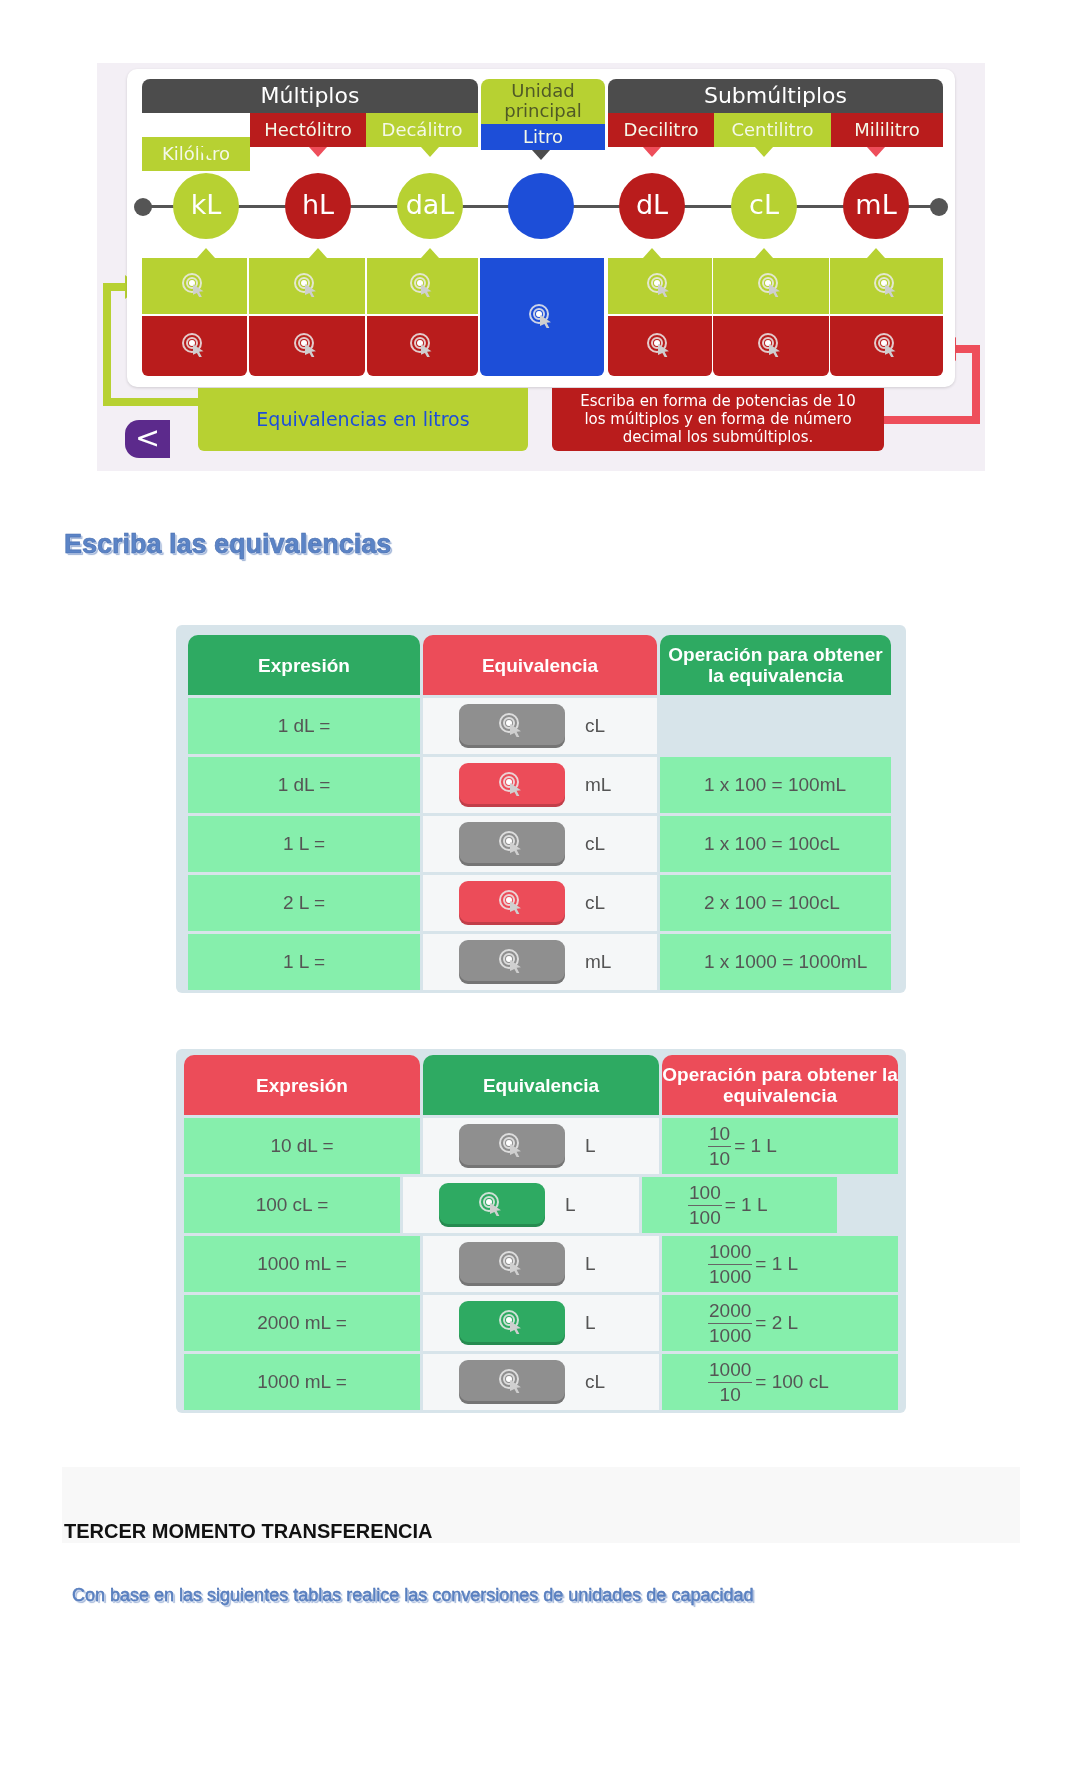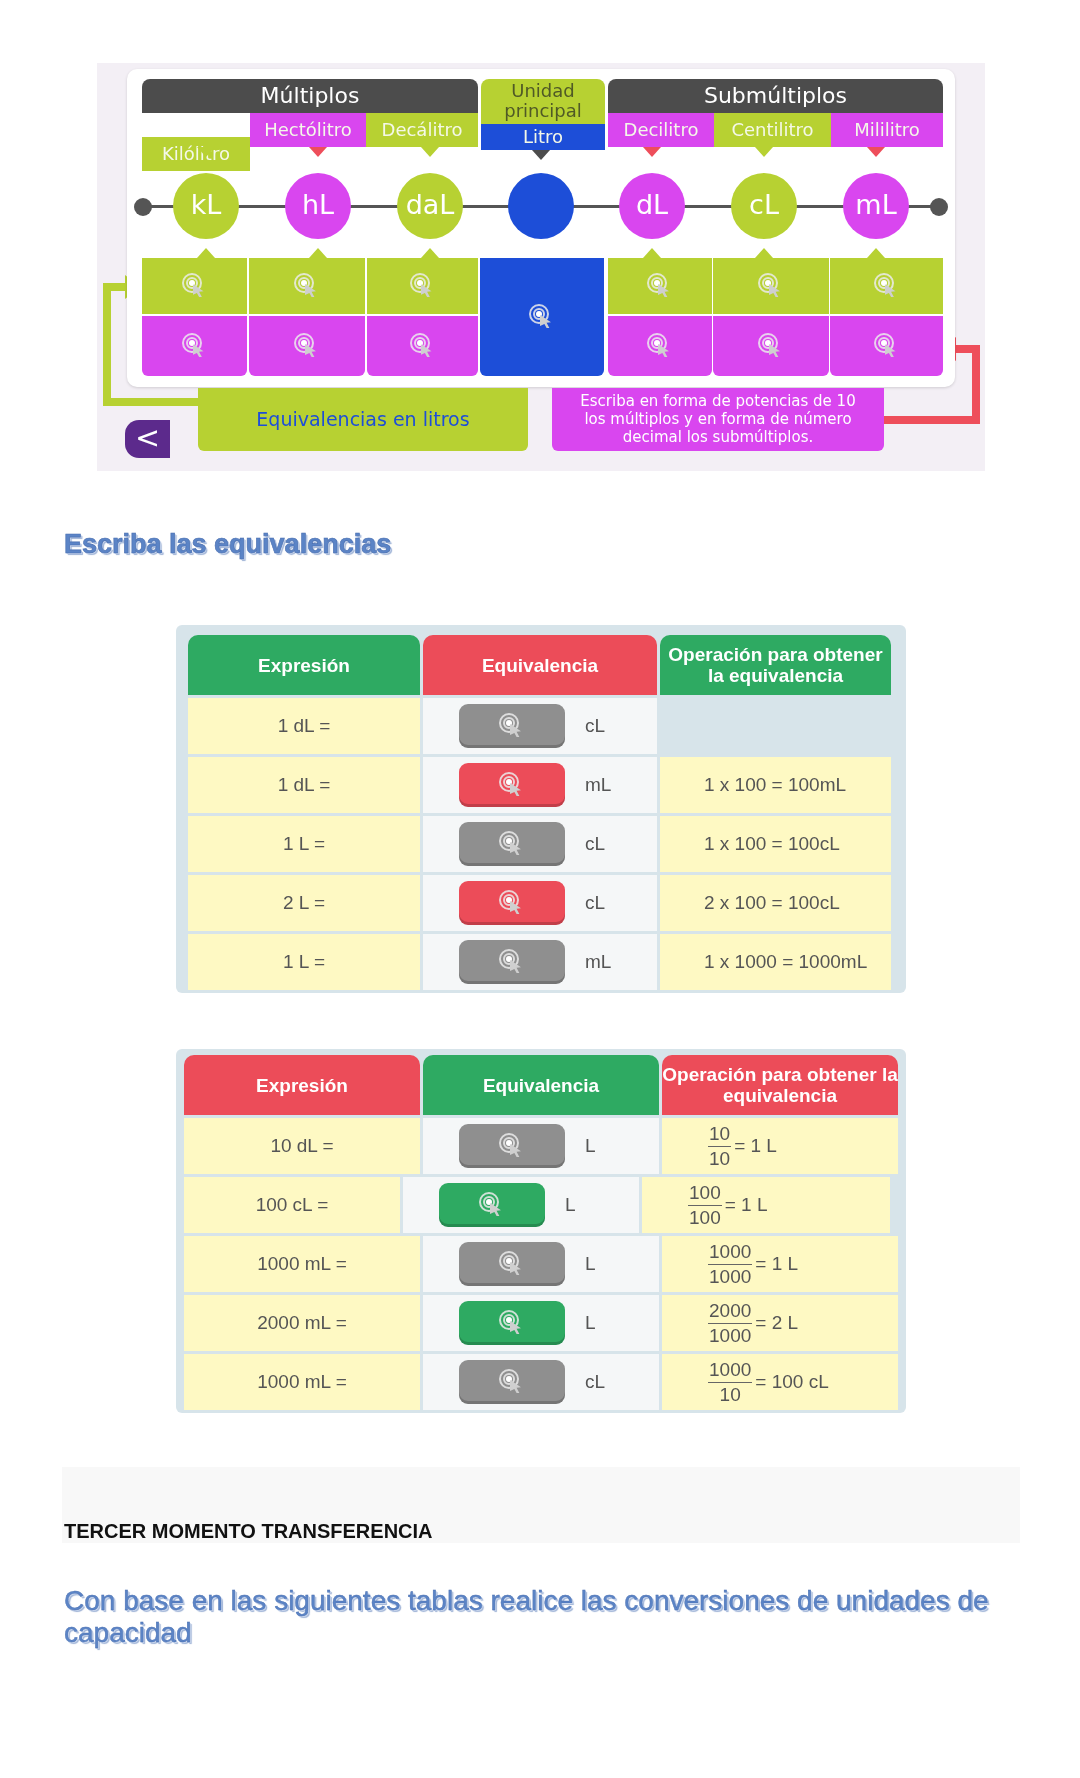--- a/index.html
+++ b/index.html
@@ -8,21 +8,21 @@
   .abs { position:absolute; }
 
   
   #banner { left:97px; top:63px; width:888px; height:408px; background:#f3eff5; }
   #panel { left:127px; top:69px; width:828px; height:318px; background:#ffffff; border-radius:10px;
            box-shadow:0 1px 3px rgba(0,0,0,0.15); }
   .grp-head { background:#4c4c4c; color:#fff; font-size:22px; text-align:center; line-height:34px;
               border-radius:8px 8px 0 0; height:34px; }
   .unit-lbl { color:#f4f8e8; font-size:18px; text-align:center; line-height:34px; height:34px; position:absolute; }
   .g { background:#b7d132; }
-  .r { background:#d946ef; }
+  .r { background:#b91c1c; }
   .d { background:#1d4ed8; }
   .ptr-down { position:absolute; width:0; height:0; border-left:9px solid transparent; border-right:9px solid transparent; border-top:10px solid; }
   .ptr-up { position:absolute; width:0; height:0; border-left:9px solid transparent; border-right:9px solid transparent; border-bottom:10px solid; }
   .line { position:absolute; height:3px; background:#555; }
   .dot { position:absolute; width:18px; height:18px; border-radius:50%; background:#555; }
   .circle { position:absolute; width:66px; height:66px; border-radius:50%; color:#fff; font-size:27px;
             text-align:center; line-height:64px; }
   .cell { position:absolute; display:flex; align-items:center; justify-content:center; }
   .click-icon { width:26px; height:26px; position:relative; }
   .click-icon .ring1 { position:absolute; left:0; top:0; width:20px; height:20px; border-radius:50%; border:2px solid rgba(235,235,235,0.85); box-sizing:border-box; }
@@ -37,21 +37,21 @@
 
   
   .tbl-outer { position:absolute; background:#d7e4ea; border-radius:6px; }
   .tbl { position:absolute; left:12px; top:10px; right:12px; }
   .th-row { display:flex; height:60px; }
   .th { color:#fff; font-weight:bold; font-size:19px; display:flex; align-items:center; justify-content:center;
         text-align:center; line-height:21px; border-radius:10px 10px 0 0; margin-right:3px;
         font-family:"Liberation Sans", sans-serif; }
   .th:last-child { margin-right:0; }
   .tr { display:flex; height:56px; border-top:3px solid #d7e4ea; }
-  .td { background:#fef9c3; color:#555; font-size:19px; display:flex; align-items:center; margin-right:3px;
+  .td { background:#86efac; color:#555; font-size:19px; display:flex; align-items:center; margin-right:3px;
         font-family:"Liberation Sans", sans-serif; }
   .td:last-child { margin-right:0; }
   .td.mid { background:#f5f7f8; }
   .c1 { width:232px; justify-content:center; }
   .c2 { width:234px; }
   .c3 { width:231px; padding-left:44px; box-sizing:border-box; }
   .ansbtn { width:106px; height:44px; border-radius:9px; margin-left:36px; display:flex; align-items:center; justify-content:center;
             box-shadow:inset 0 -3px 0 rgba(0,0,0,0.18); }
   .ans-gray { background:#8f8f8f; }
   .ans-red { background:#ec4c59; }
@@ -365,21 +365,21 @@
         <div class="ansbtn ans-green">
             <div class="click-icon">
               <div class="ring1"></div>
               <div class="ring2"></div>
               <div class="core"></div>
               <div class="hand"></div>
             </div>
           </div>
         <span class="unit">L</span>
       </div>
-      <div class="td c3" style="width:248px;padding-left:46px;">
+      <div class="td c3" style="width:195px;padding-left:46px;">
         <span class="frac">
             <span class="num">100</span>
             <span>100</span>
           </span>
         <span class="eq">= 1 L</span>
       </div>
     </div>
 
     <div class="tr">
       <div class="td c1" style="width:236px;">1000 mL =</div>
@@ -444,13 +444,13 @@
             <span>10</span>
           </span>
         <span class="eq">= 100 cL</span>
       </div>
     </div>
   </div>
 </div>
 
 <div id="transfer-box" class="abs"></div>
 <div class="abs" style="left:64px;top:1520px;font-family:'Liberation Sans',sans-serif;font-weight:bold;font-size:20px;color:#111;">TERCER MOMENTO TRANSFERENCIA</div>
-<div class="abs wordart" style="left:64px;top:1585px;font-size:28px;font-weight:normal;-webkit-text-stroke:0.4px #4a6fb0;">Con base en las siguientes tablas realice las conversiones de unidades de capacidad</div>
+<div class="abs wordart" style="left:72px;top:1585px;font-size:18px;font-weight:normal;-webkit-text-stroke:0.4px #4a6fb0;">Con base en las siguientes tablas realice las conversiones de unidades de capacidad</div>
 
 </body></html>

